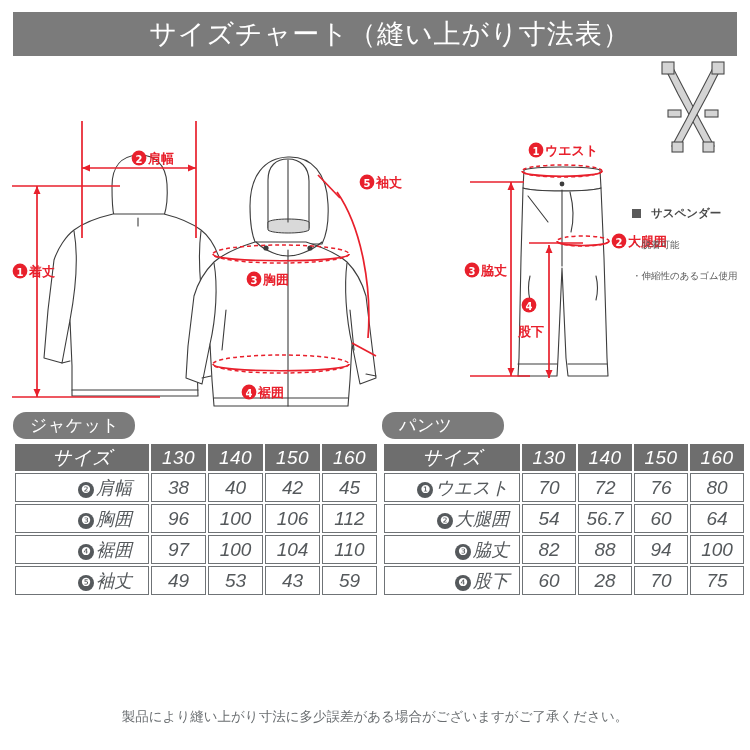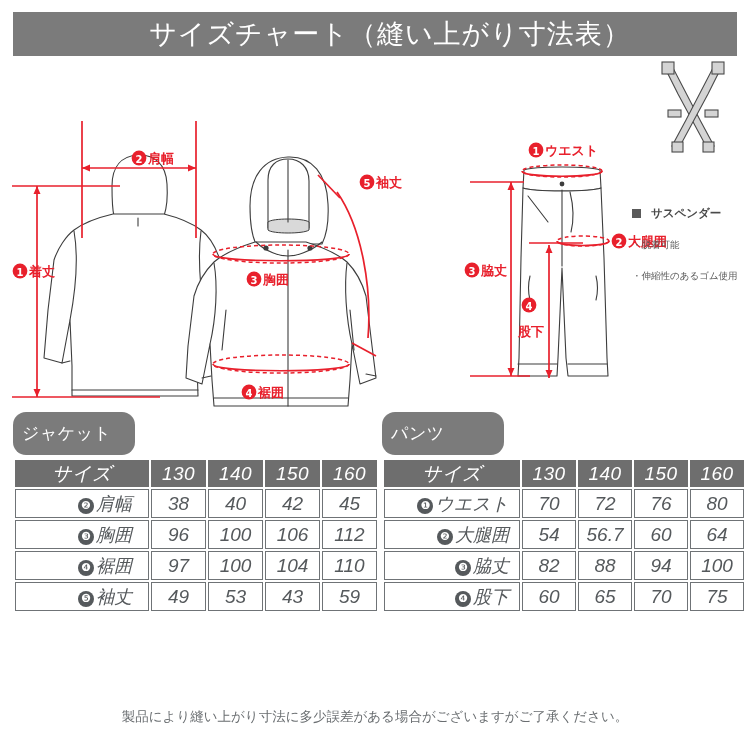--- a/index.html
+++ b/index.html
@@ -45,23 +45,23 @@
   .susp-note .li{font-size:9.5px;color:#5a5a5a;white-space:nowrap;margin-top:18px;}
 
   
   .tables{position:absolute;left:0;top:412px;width:750px;height:290px;}
 
   .tbl-block{position:absolute;top:0;}
   .tbl-block.jacket{left:13px;width:356px;}
   .tbl-block.pants{left:382px;width:355px;}
 
   .cat-tab{
-    height:43px;background:#7b7b7b;color:#fff;
+    height:27px;background:#7b7b7b;color:#fff;
     display:flex;align-items:center;
-    font-size:17px;padding-left:9px;box-sizing:border-box;
+    font-size:17px;padding-left:17px;box-sizing:border-box;
     letter-spacing:0.5px;
     border-radius:13px;
   }
   .tbl-block.jacket .cat-tab{width:122px;}
   .tbl-block.pants  .cat-tab{width:122px;}
 
   table.size{
     border-collapse:separate;border-spacing:2px;
     width:100%;margin-top:3px;table-layout:fixed;
   }
@@ -420,21 +420,21 @@
             <td>82</td>
             <td>88</td>
             <td>94</td>
             <td>100</td>
           </tr>
           <tr>
             <td class="rowlabel">
               <span class="bullet">❹</span><span>股下</span>
             </td>
             <td>60</td>
-            <td>65</td>
+            <td>28</td>
             <td>70</td>
             <td>75</td>
           </tr>
         </tbody>
       </table>
     </div>
   </div>
 
   <div class="footnote">製品により縫い上がり寸法に多少誤差がある場合がございますがご了承ください。</div>
 

